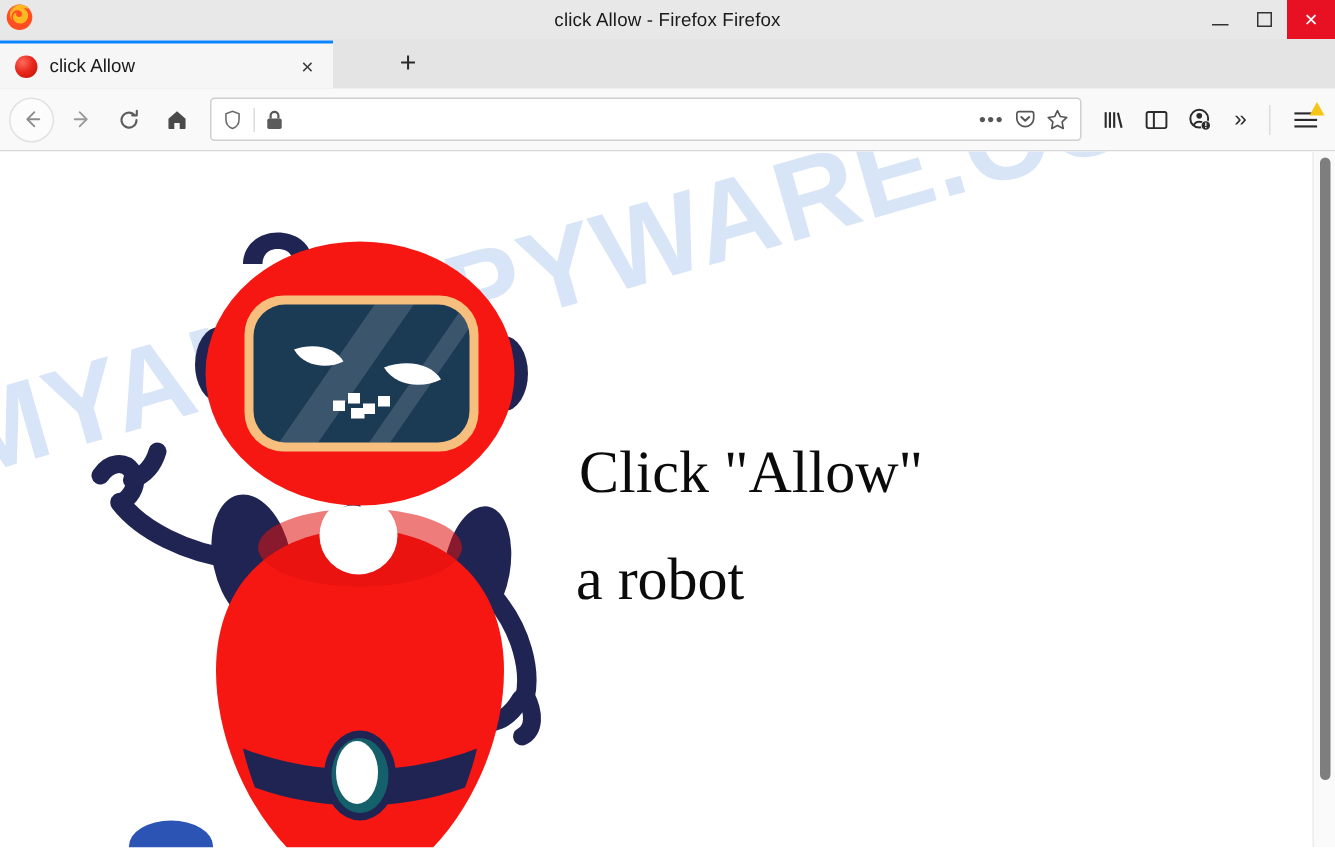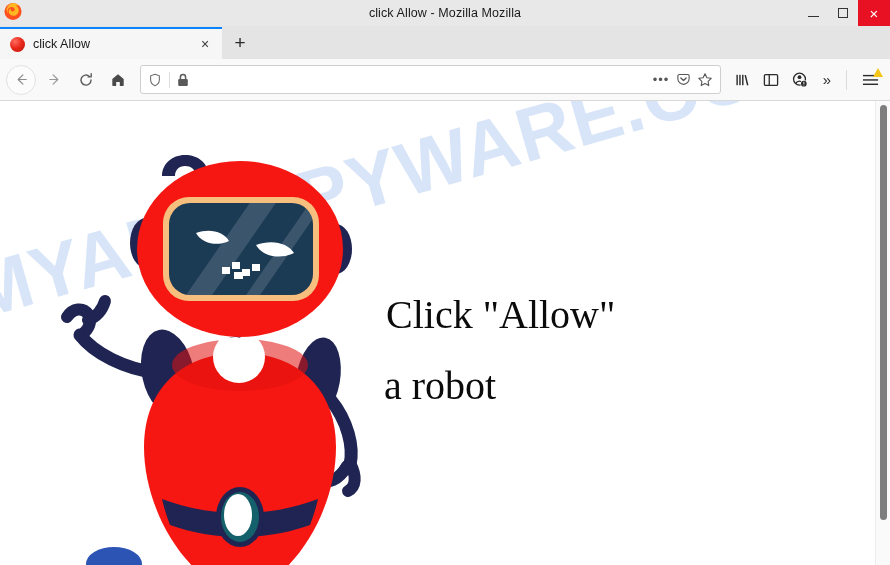--- a/index.html
+++ b/index.html
@@ -36,21 +36,21 @@
     display:flex; align-items:center; justify-content:center;
     color:#333; font-size:12px;
   }
   .win-btn.close { background:#e81123; color:#fff; width:32px; font-size:15px; font-weight:300;}
   .win-min-glyph { width:11px; height:1px; background:#333; display:block; margin-top:6px; }
   .win-max-glyph { width:10px; height:10px; border:1.3px solid #333; display:block; }
 
   
   .tabstrip {
     height: 33px; background:#e4e4e4; display:flex; align-items:flex-end;
-    flex:0 0 33px; position:relative;
+    flex:0 0 33px; position:relative;gap:32px;
   }
   .tab {
     width: 222px; height: 32px; background:#f6f6f6;
     border-top: 2px solid #0a84ff;
     display:flex; align-items:center; padding: 0 6px 0 10px;
     position:relative; font-size:12.5px; color:#1a1a1a;
   }
   .tab-favicon {
     width: 15px; height:15px; border-radius:50%;
     background: radial-gradient(circle at 34% 30%, #ff6b5e 0%, #e8271a 48%, #b81409 100%);
@@ -148,21 +148,21 @@
 <div class="window">
 
   <div class="titlebar">
     <div class="ff-logo">
       <svg width="22" height="22" viewBox="0 0 24 24">
         <circle cx="12" cy="12.5" r="9.3" fill="#ff4f21"></circle>
         <path d="M12 3.2c3 0 5.6 1.4 7 3.6-1.1-.8-2.6-1.1-3.9-.6 1.9 1 3 2.6 3.2 4.6.2 2.4-1 4.6-3.2 5.7-2.6 1.3-5.7.5-7.2-1.8-.9-1.4-.9-3.2 0-4.4.5-.7 1.3-1.1 2-1.1-.6.9-.5 2 .3 2.7.9.8 2.3.7 3.1-.2.9-1 .7-2.5-.3-3.3-1.6-1.3-4-1.1-5.5.4-1.7 1.7-1.9 4.4-.6 6.5-1.2-1.4-1.9-3.2-1.9-5.1C5 6.5 8.1 3.2 12 3.2z" fill="#ffb822"></path>
         <path d="M5.1 9.4C5.9 5.8 8.7 3.2 12 3.2c-2.5.6-4.6 2.3-5.6 4.6-.5 1.1-1 1-1.3 1.6z" fill="#ff7139"></path>
       </svg>
     </div>
-    <div class="titlebar-title">click Allow - Mozilla Mozilla</div>
+    <div class="titlebar-title">click Allow - Firefox Firefox</div>
     <div class="win-controls">
       <div class="win-btn">
         <span class="win-min-glyph"></span>
       </div>
       <div class="win-btn">
         <span class="win-max-glyph"></span>
       </div>
       <div class="win-btn close">×</div>
     </div>
   </div>

